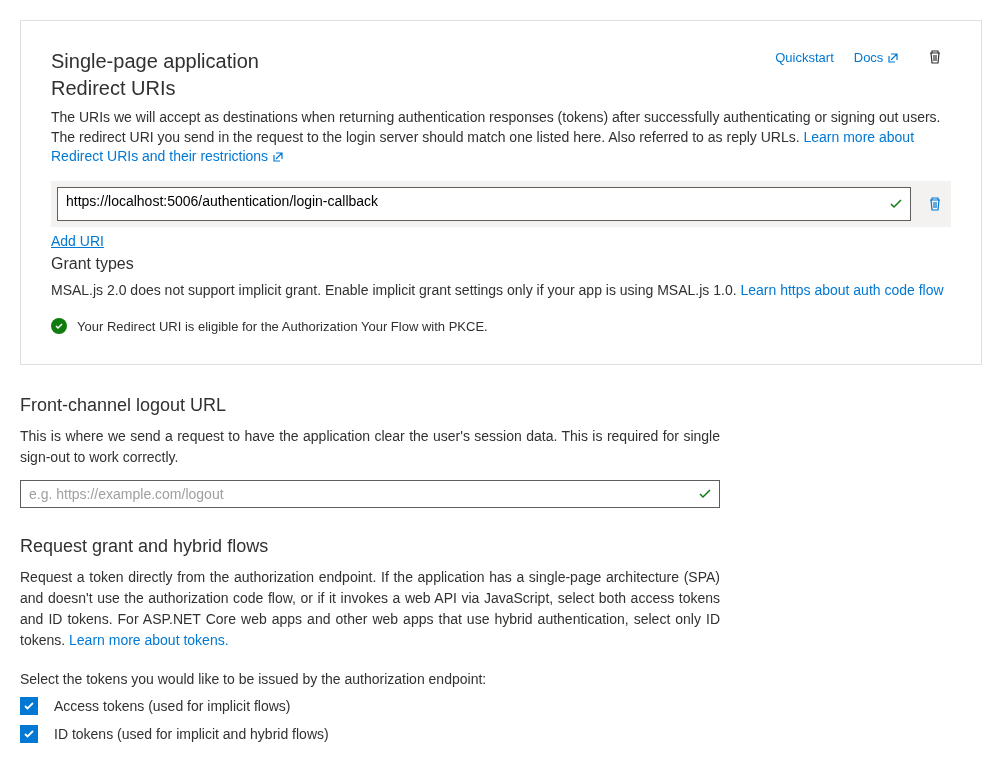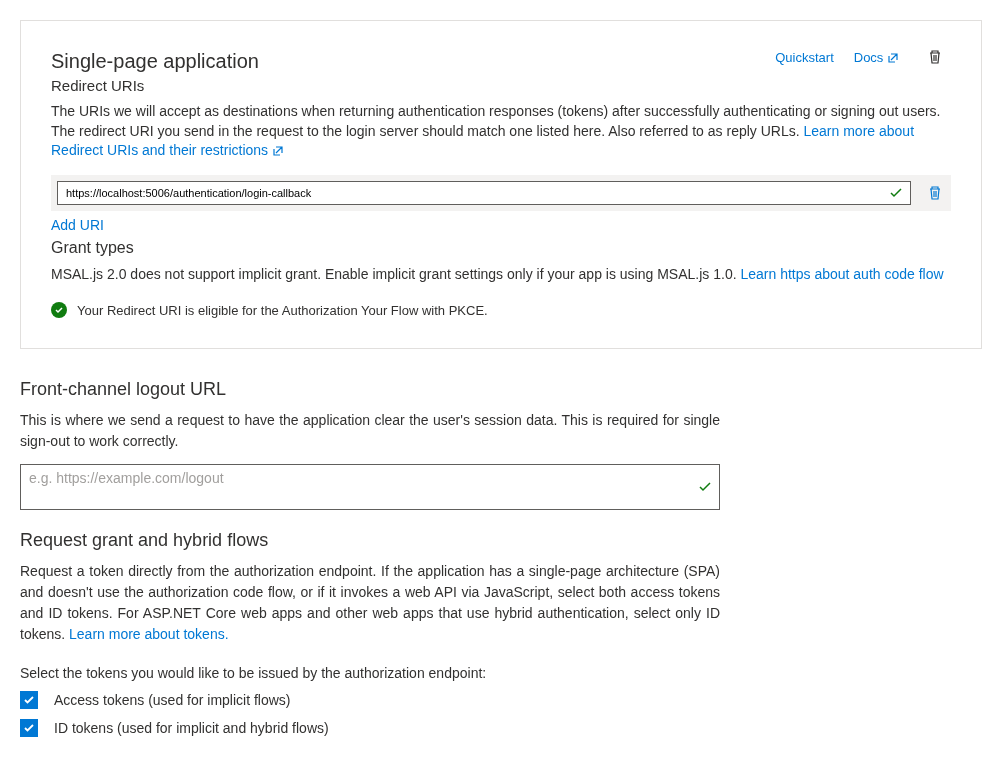--- a/index.html
+++ b/index.html
@@ -24,21 +24,21 @@
       justify-content: space-between;
       align-items: flex-start;
     }
     .card-title {
       font-size: 20px;
       font-weight: 400;
       color: #323130;
       line-height: 1.2;
     }
     .card-subtitle {
-      font-size: 15px;
+      font-size: 20px;
       font-weight: 400;
       color: #323130;
       margin-top: 4px;
       margin-bottom: 8px;
     }
     .card-actions {
       display: flex;
       align-items: center;
       gap: 20px;
     }
@@ -79,22 +79,22 @@
       padding: 6px 0 6px 6px;
     }
     .input-wrap {
       flex: 1;
       position: relative;
       margin-right: 8px;
     }
     .input-wrap input {
       width: 100%;
       border: 1px solid #605e5c;
-      padding: 5px 30px 5px 8px;
-      font-size: 11px;
+      padding: 5px 30px 11px 8px;
+      font-size: 14px;
       font-family: inherit;
       background: #fff;
     }
     .check-inside {
       position: absolute;
       right: 8px;
       top: 50%;
       transform: translateY(-50%);
       color: #107c10;
     }
@@ -104,20 +104,21 @@
       color: #0078d4;
     }
     .trash-icon.dark {
       color: #323130;
     }
     .add-link {
       color: #0078d4;
       cursor: pointer;
       display: inline-block;
       margin-bottom: 6px;
+      text-decoration: underline;
     }
     .grant-title {
       font-size: 16px;
       font-weight: 400;
       margin-bottom: 8px;
     }
     .status-row {
       display: flex;
       align-items: center;
       gap: 10px;
@@ -130,42 +131,42 @@
       border-radius: 50%;
       display: flex;
       align-items: center;
       justify-content: center;
       flex-shrink: 0;
     }
     .status-text {
       font-size: 13px;
     }
     .section {
-      margin-bottom: 20px;
+      margin-bottom: 28px;
       max-width: 700px;
     }
     .section-title {
       font-size: 18px;
       font-weight: 400;
       margin-bottom: 10px;
       color: #323130;
     }
     .section-desc {
       line-height: 1.5;
       margin-bottom: 12px;
       text-align: justify;
     }
     .logout-input-wrap {
       position: relative;
       max-width: 700px;
     }
     .logout-input-wrap input {
       width: 100%;
       border: 1px solid #605e5c;
-      padding: 5px 30px 23px 8px;
+      padding: 5px 30px 5px 8px;
       font-size: 14px;
       font-family: inherit;
     }
     .logout-input-wrap input::placeholder {
       color: #a19f9d;
     }
     .checkbox-prompt {
       margin: 20px 0 10px 0;
     }
     .checkbox-row {

